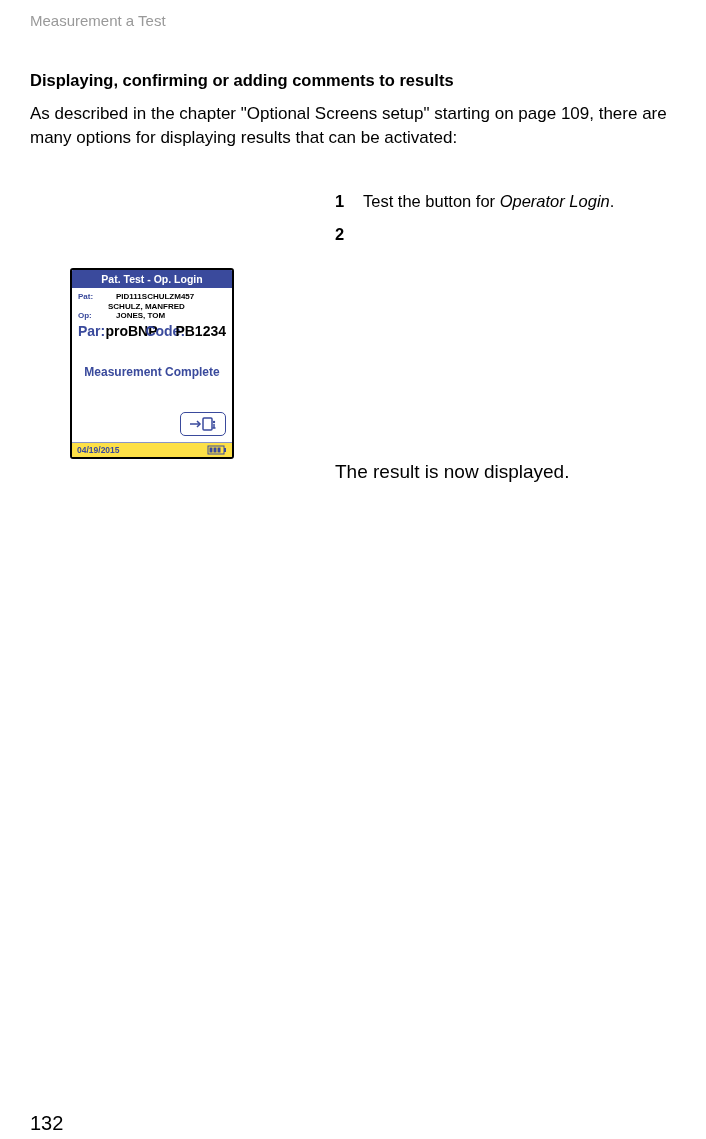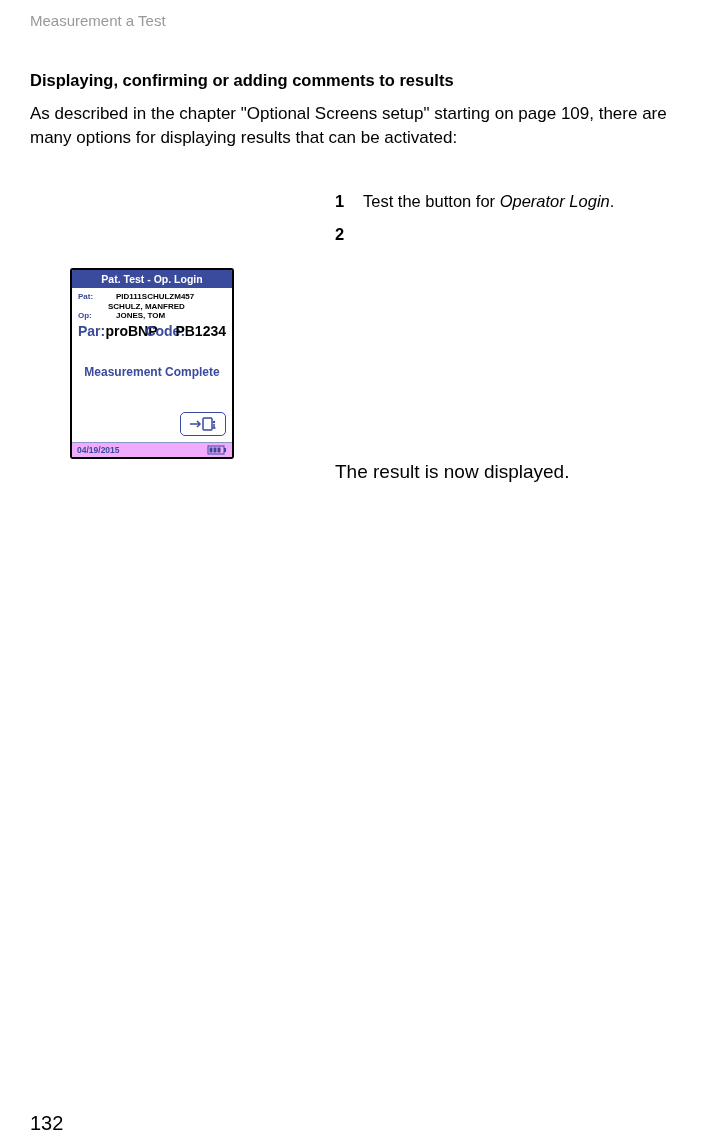--- a/index.html
+++ b/index.html
@@ -149,21 +149,21 @@
       background: #fff;
       display: flex;
       align-items: center;
       justify-content: center;
     }
     .login-icon-svg {
       width: 30px;
       height: 16px;
     }
     .device-footer {
-      background: #f0abfc;
+      background: #fde047;
       border-top: 1px solid #8a95c8;
       display: flex;
       justify-content: space-between;
       align-items: center;
       padding: 2px 5px;
       font-size: 8.5px;
       color: #3a4a9c;
       font-weight: bold;
     }
     .battery-icon {

